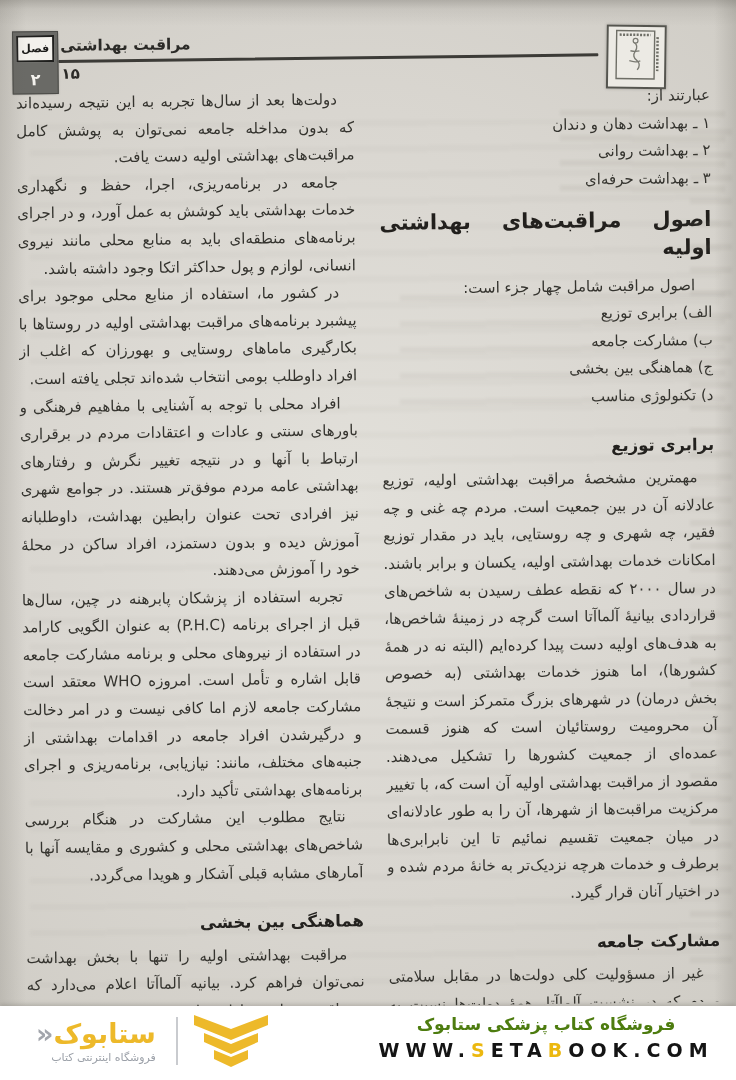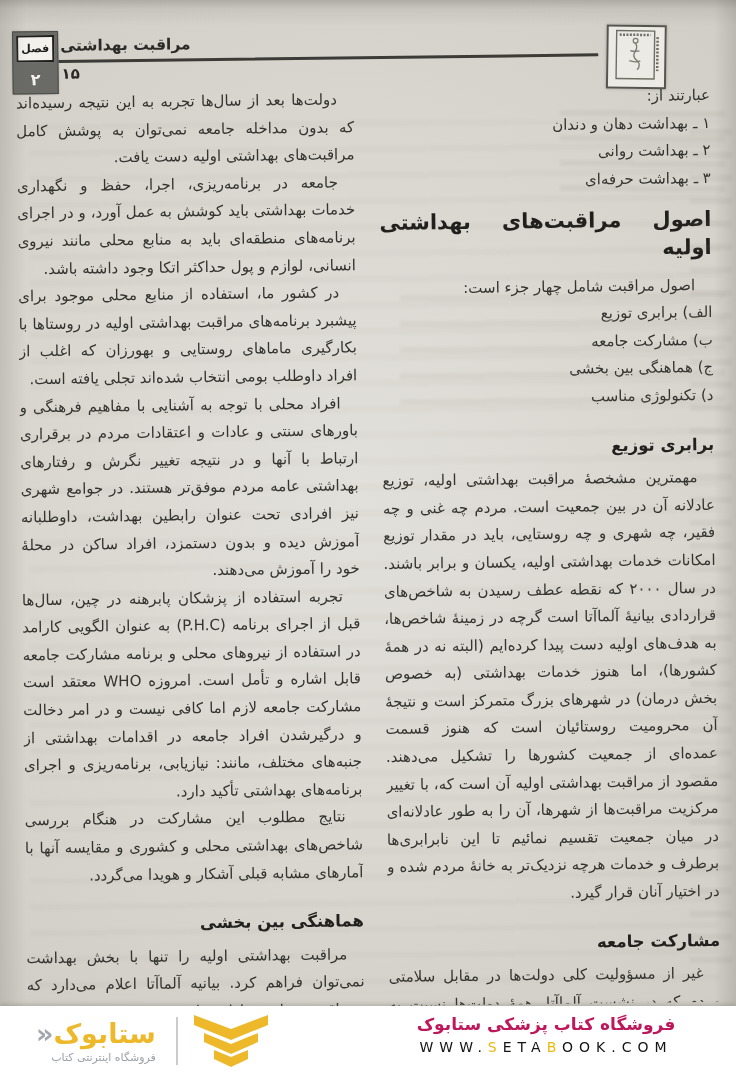--- a/index.html
+++ b/index.html
@@ -98,23 +98,23 @@
   }
 
   
   .footer{
     position:absolute;left:0;bottom:0;width:736px;height:74px;background:#ffffff;
     box-shadow:0 -2px 4px rgba(90,88,80,.25);
   }
   .store-block{
     position:absolute;right:20px;top:8px;width:340px;text-align:center;direction:rtl;
   }
-  .store-name{font-size:17px;font-weight:bold;color:#be185d;margin-bottom:5px;}
+  .store-name{font-size:17px;font-weight:bold;color:#4d7c0f;margin-bottom:5px;}
   .store-url{
-    direction:ltr;font-size:14px;font-weight:normal;color:#141414;
+    direction:ltr;font-size:19px;font-weight:bold;color:#141414;
     letter-spacing:6px;white-space:nowrap;
   }
   .store-url .gold{color:#ECB80F;}
   .logo-block{position:absolute;left:36px;top:7px;height:56px;display:flex;align-items:center;direction:ltr;}
   .logo-word{direction:rtl;text-align:center;margin-right:10px;}
   .wordmark{font-size:27px;font-weight:bold;color:#EDB92A;line-height:30px;letter-spacing:1px;}
   .wordmark .guillemet{color:#A2A5AC;font-weight:bold;}
   .logo-tagline{font-size:11px;color:#9BA0A8;margin-top:2px;text-align:right;}
   .logo-divider{width:2px;height:48px;background:#C9CBCF;margin:0 10px;}
 </style>

